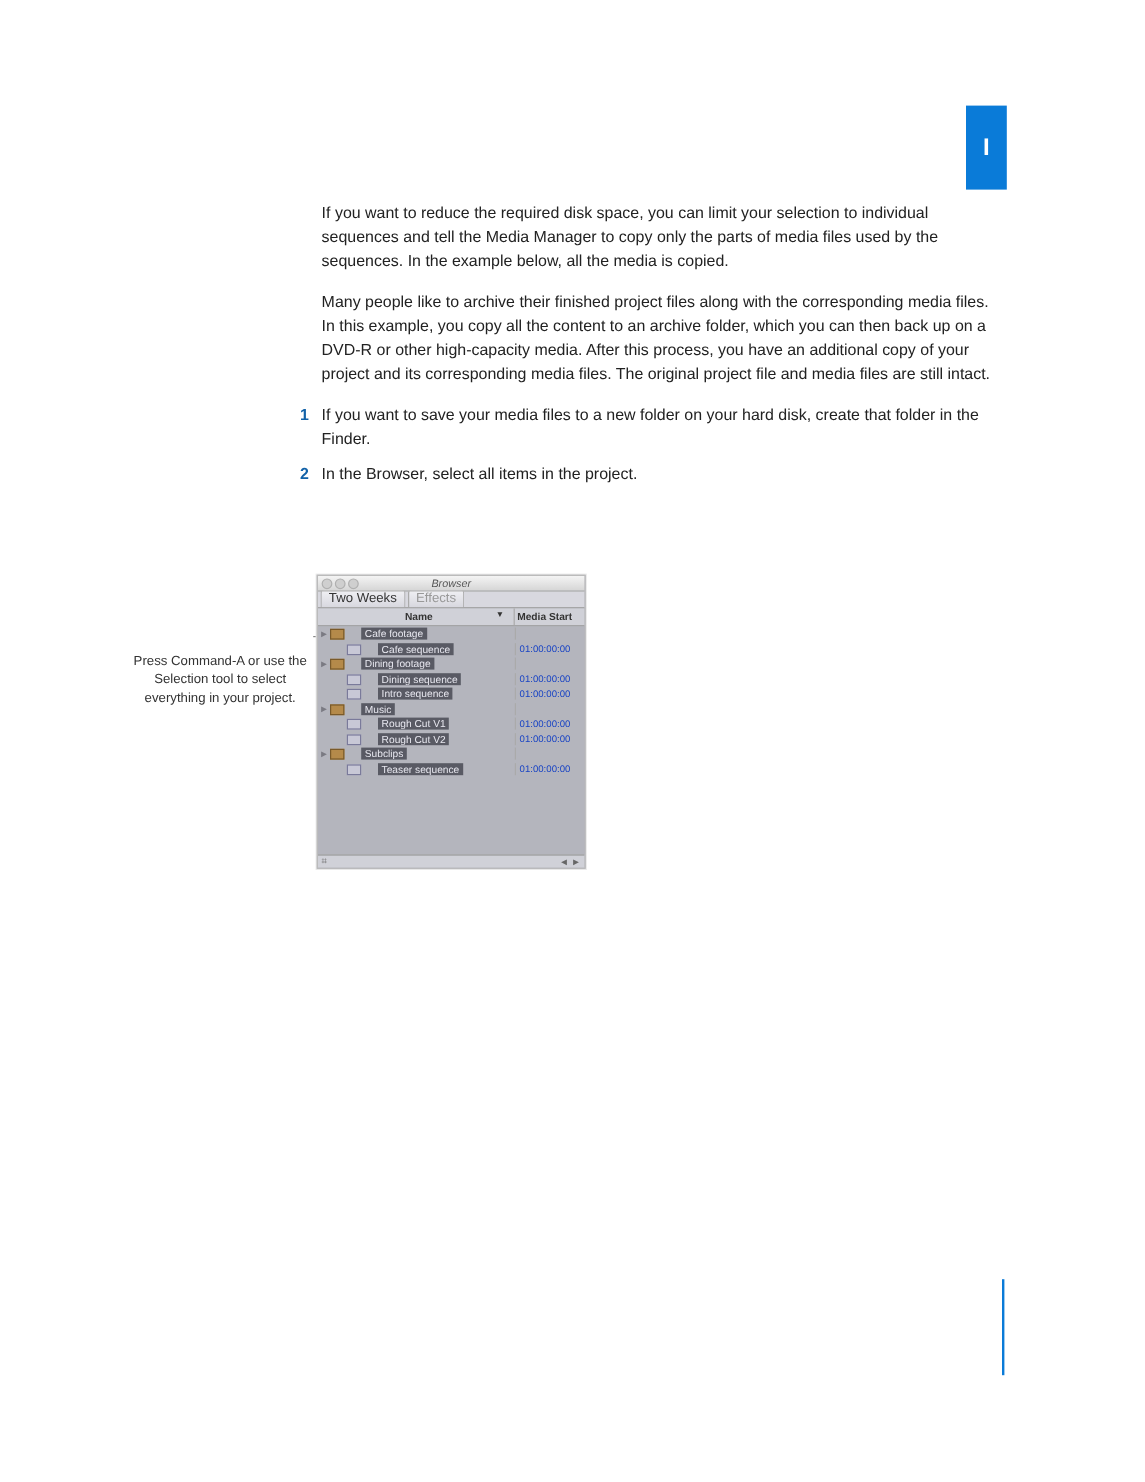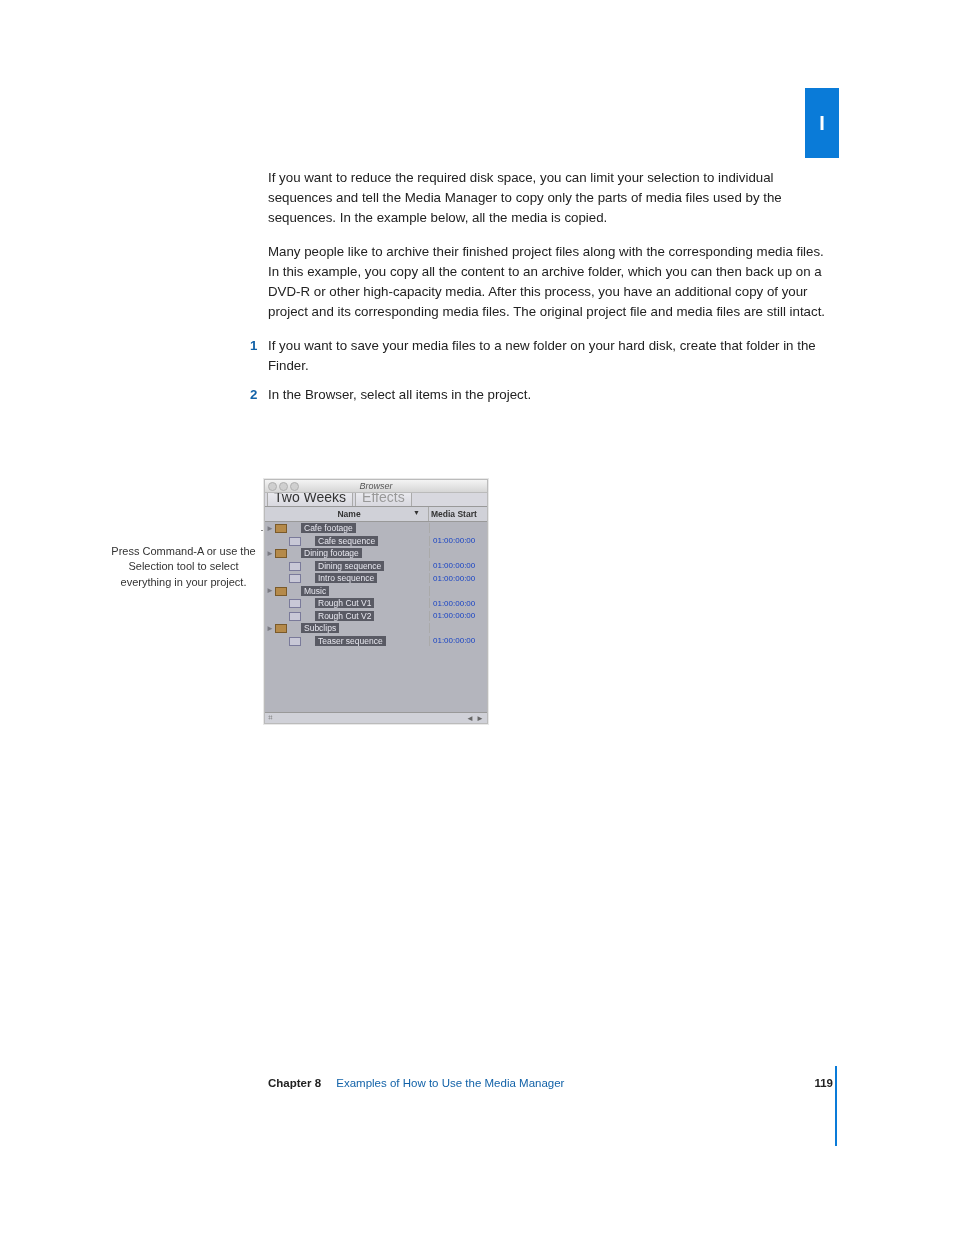--- a/index.html
+++ b/index.html
@@ -128,21 +128,21 @@
     border: 1px solid #b0b0b0;
   }
   .b-tabs {
     background: #d8d8df;
     border-bottom: 1px solid #999;
     height: 13px;
     display: flex;
     align-items: flex-end;
   }
   .b-tab {
-    font-size: 14px;
+    font-size: 11px;
     padding: 1px 6px;
     background: linear-gradient(#f0f0f4,#d8d8df);
     border: 1px solid #aaa;
     border-bottom: none;
     border-top-left-radius: 3px;
     border-top-right-radius: 3px;
     margin-left: 2px;
     color: #333;
   }
   .b-tab.inactive {
@@ -400,21 +400,14 @@
           </div>
           <div class="row-media">01:00:00:00</div>
         </div>
       </div>
     <div class="b-foot">
       <span>⌗</span>
       <span>◄ ►</span>
     </div>
   </div>
 
-  <div class="footer">
-    <div class="left">
-      <b>Chapter 8</b>
-      <span class="chap-title">Examples of How to Use the Media Manager</span>
-    </div>
-    <div class="right">119</div>
-  </div>
 
 </div>
 
 </body></html>

